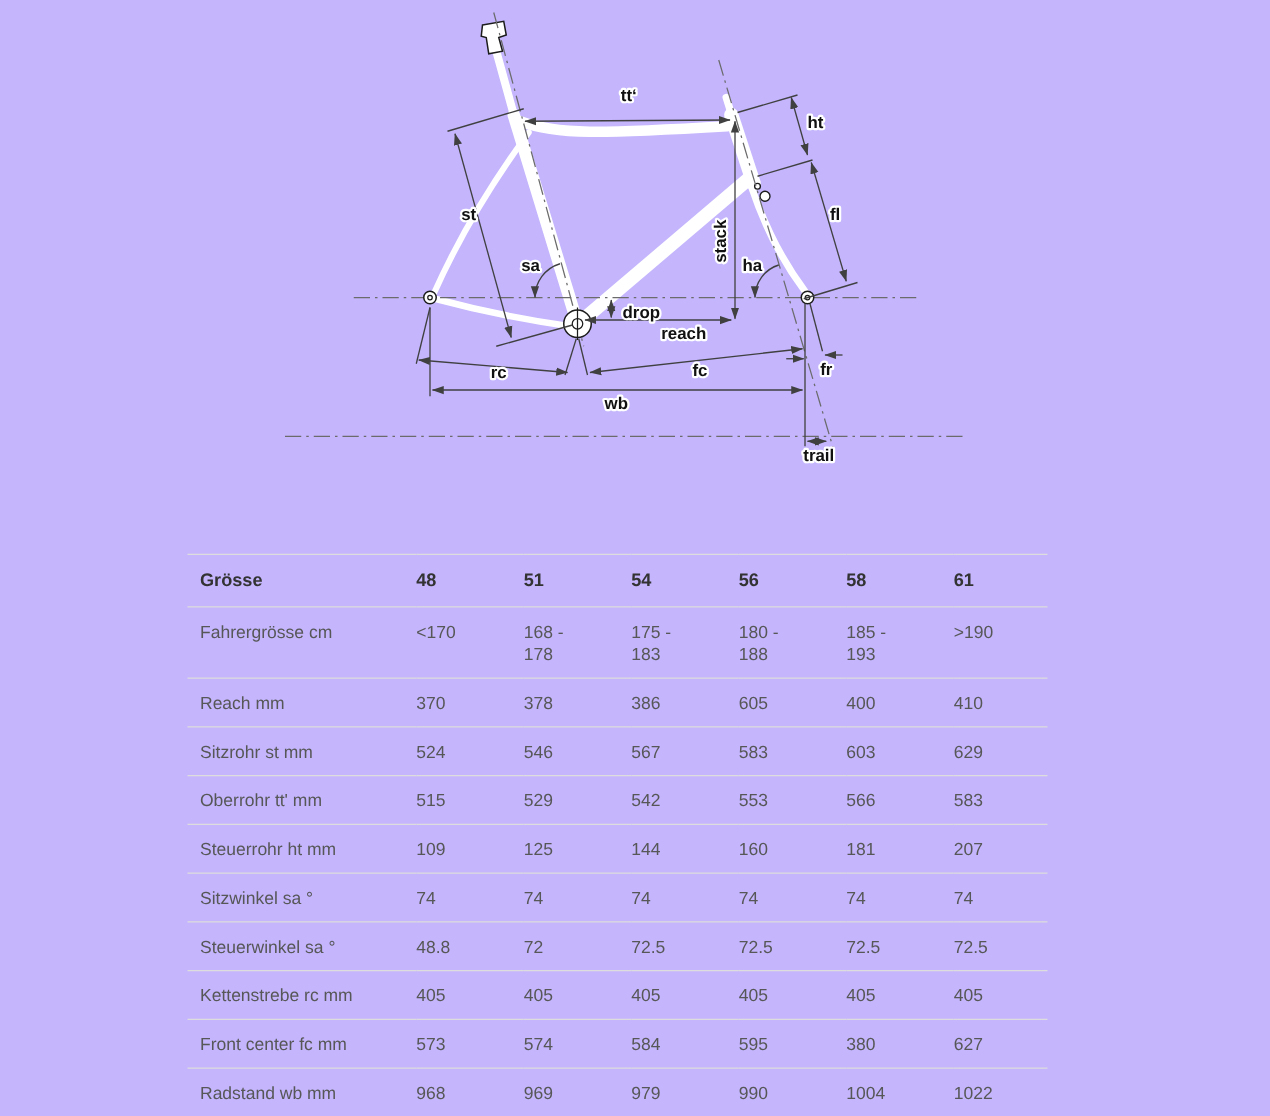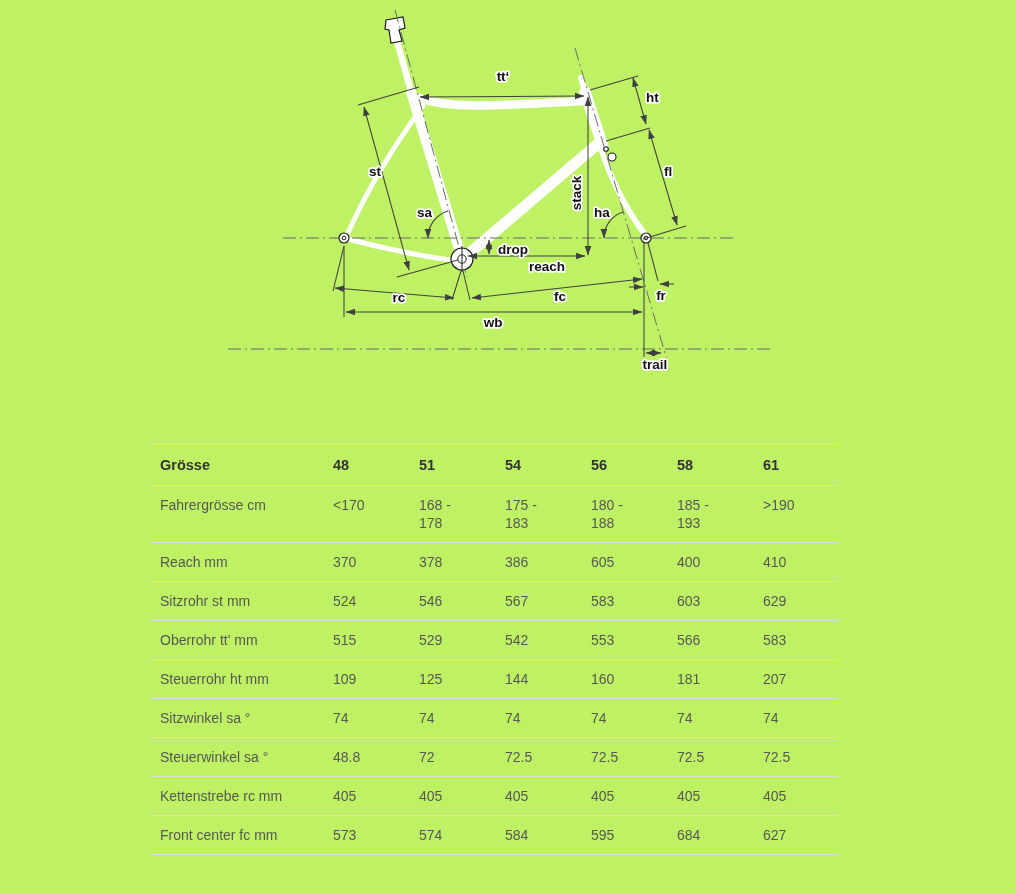--- a/index.html
+++ b/index.html
@@ -1,18 +1,18 @@
 <!DOCTYPE html>
 <html><head>
 <meta charset="utf-8">
 <style>
   html,body{margin:0;padding:0;background:#fff;}
   body{width:1016px;height:893px;position:relative;overflow:hidden;
        font-family:"Liberation Sans",sans-serif;}
-  .page{position:absolute;inset:0;background:#bef264;}
+  .page{position:absolute;inset:0;background:#c4b5fd;}
   .diagram{position:absolute;top:0;left:0;}
 
   
   .tube-b{fill:none;stroke:#1c1c1c;stroke-width:1;stroke-linecap:round;stroke-linejoin:round;}
   .dash{fill:none;stroke:#6b6b6b;stroke-width:1;stroke-dasharray:13 4 2 4;}
   .dim{fill:none;stroke:#404040;stroke-width:1.05;}
   .dimlabel{font:bold 13.5px "Liberation Sans",sans-serif;fill:#111;
             paint-order:stroke;stroke:#fff;stroke-width:3.5px;stroke-linejoin:round;}
 
   
@@ -244,19 +244,28 @@
           <td>405</td>
           <td>405</td>
           <td>405</td>
         </tr>
         <tr>
           <td>Front center fc mm</td>
           <td>573</td>
           <td>574</td>
           <td>584</td>
           <td>595</td>
-          <td>684</td>
+          <td>380</td>
           <td>627</td>
+        </tr>
+        <tr>
+          <td>Radstand wb mm</td>
+          <td>968</td>
+          <td>969</td>
+          <td>979</td>
+          <td>990</td>
+          <td>1004</td>
+          <td>1022</td>
         </tr>
       </tbody>
   </table>
 
 </div>
 
 </body></html>

